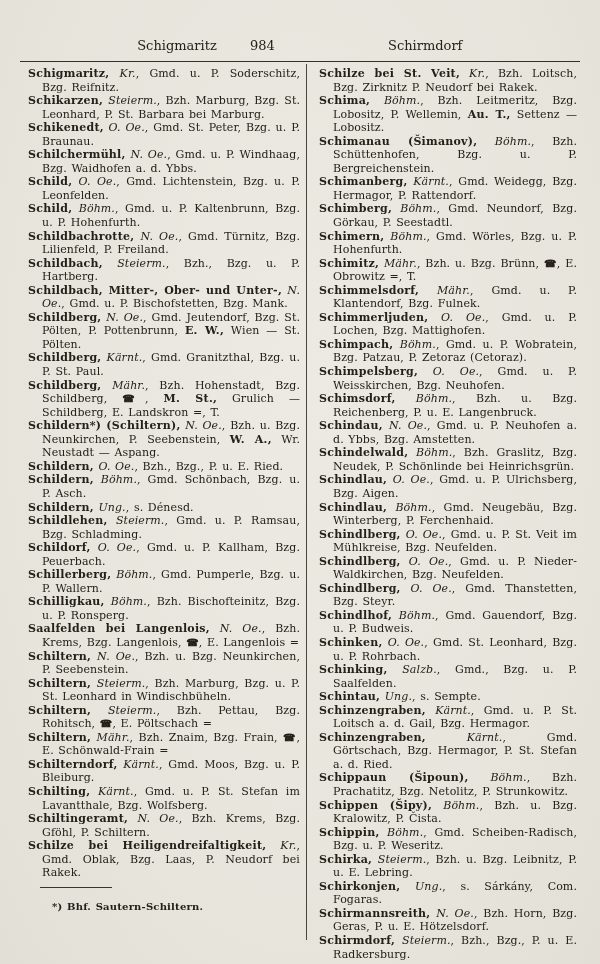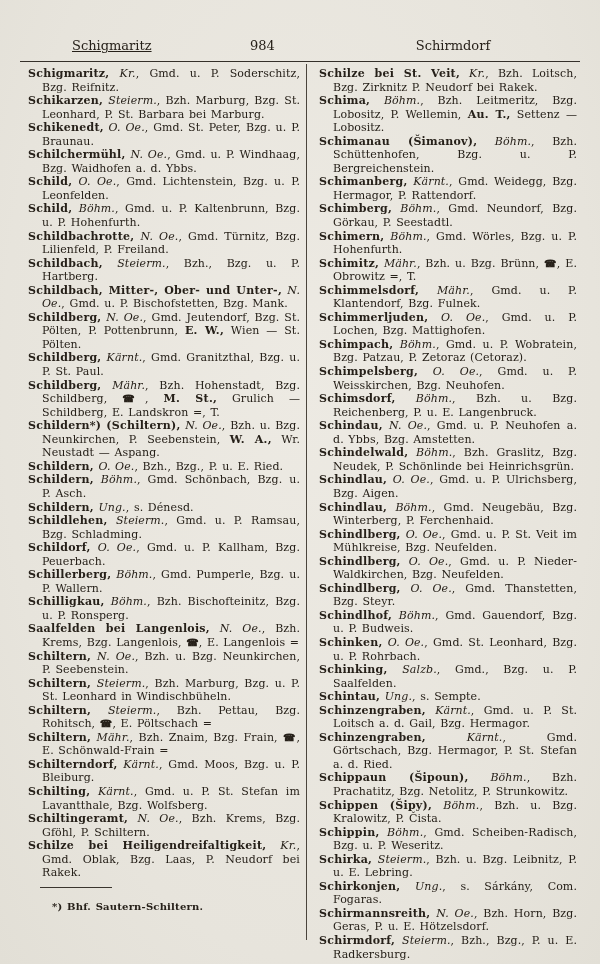--- a/index.html
+++ b/index.html
@@ -8,23 +8,23 @@
     background:#eae7e0;
     background-image:radial-gradient(ellipse at 50% 40%, #edeae3 0%, #e7e4dc 70%, #e2dfd6 100%);
     font-family:"DejaVu Serif","Liberation Serif",serif;
     color:#262019;
     -webkit-font-smoothing:antialiased;
   }
   .running-head{
     position:absolute;top:38px;left:0;width:600px;height:18px;
     font-size:13px;
   }
-  .rh-left{position:absolute;left:72px;width:170px;text-decoration:underline;}
+  .rh-left{position:absolute;left:92px;width:170px;text-align:center;}
   .rh-page{position:absolute;left:250px;width:110px;text-align:left;}
-  .rh-right{position:absolute;left:368px;width:170px;text-align:center;}
+  .rh-right{position:absolute;left:388px;width:170px;}
   .head-rule{
     position:absolute;top:61px;left:20px;width:560px;height:0;
     border-top:1.4px solid #35302a;
   }
   .col-divider{
     position:absolute;top:64px;left:306px;width:1px;height:876px;
     background:#4a443c;
   }
   .column{
     position:absolute;top:67px;

